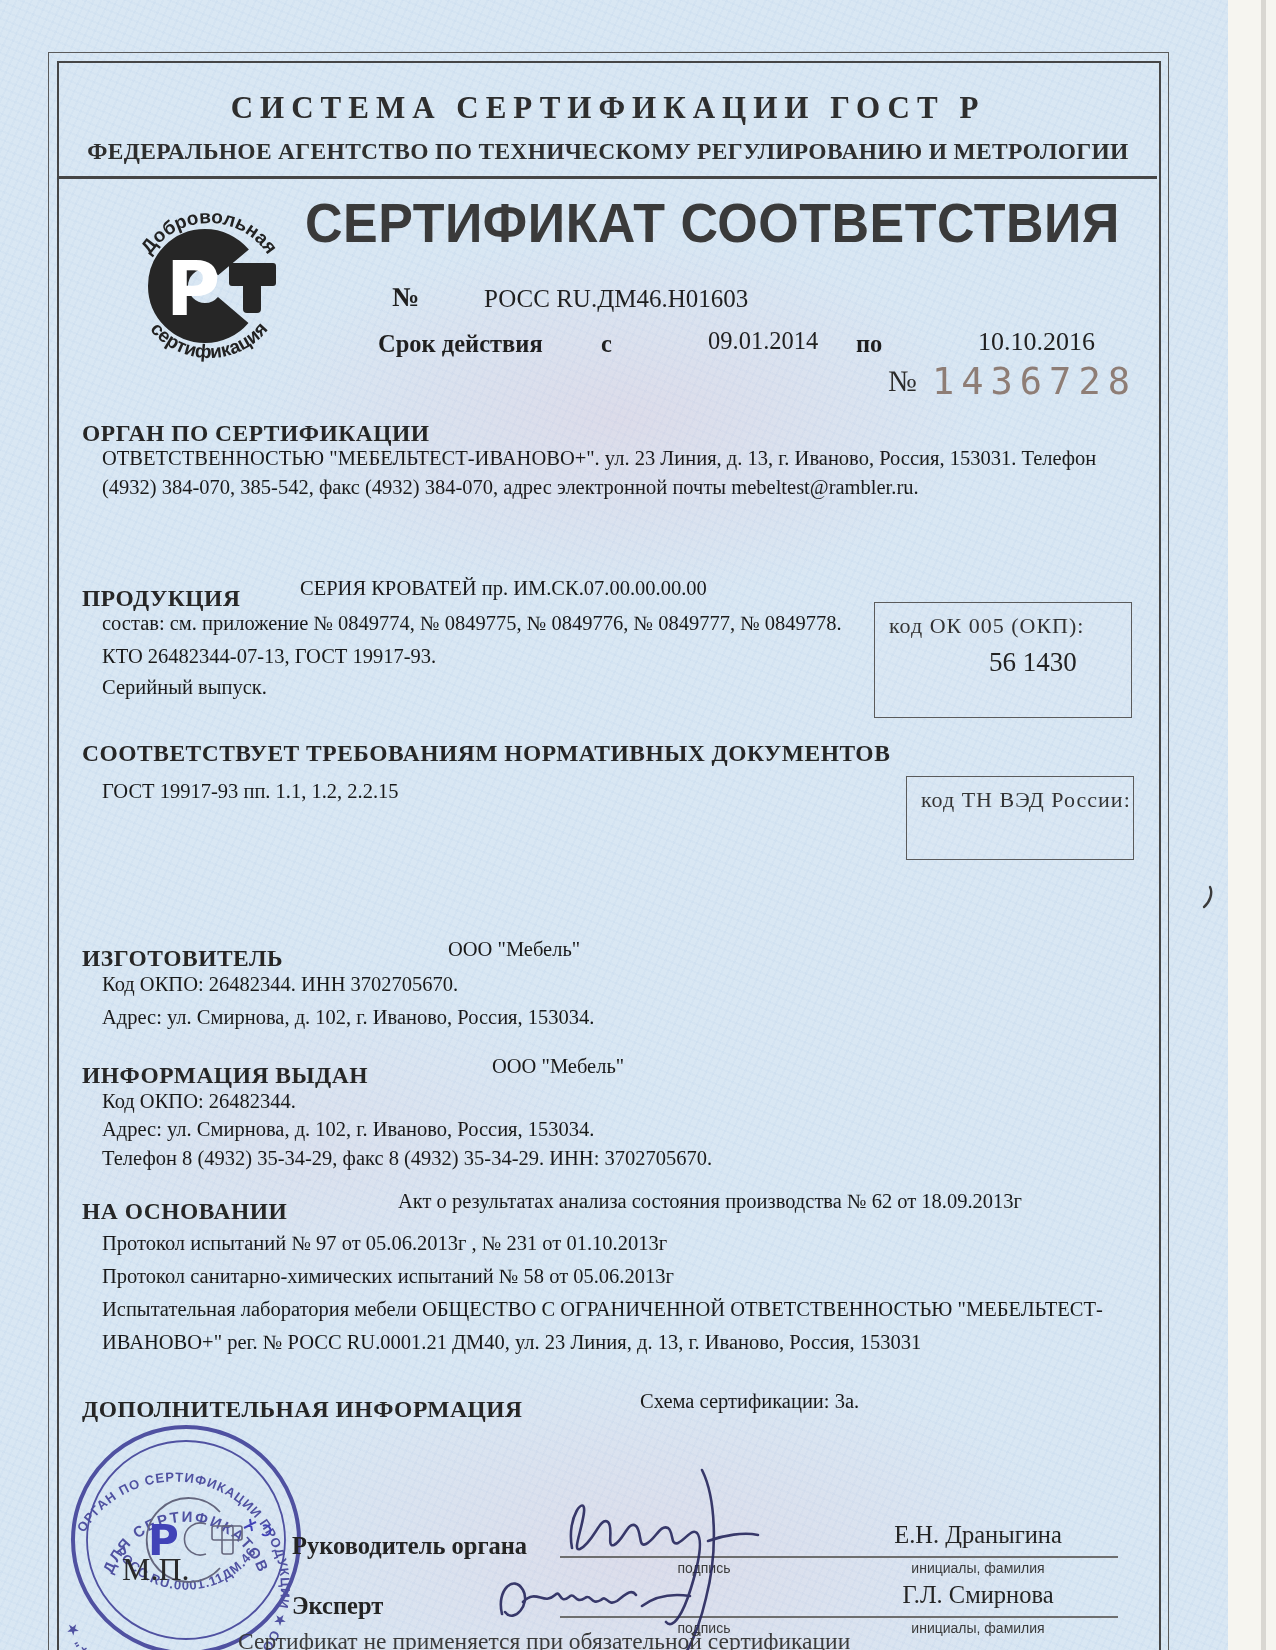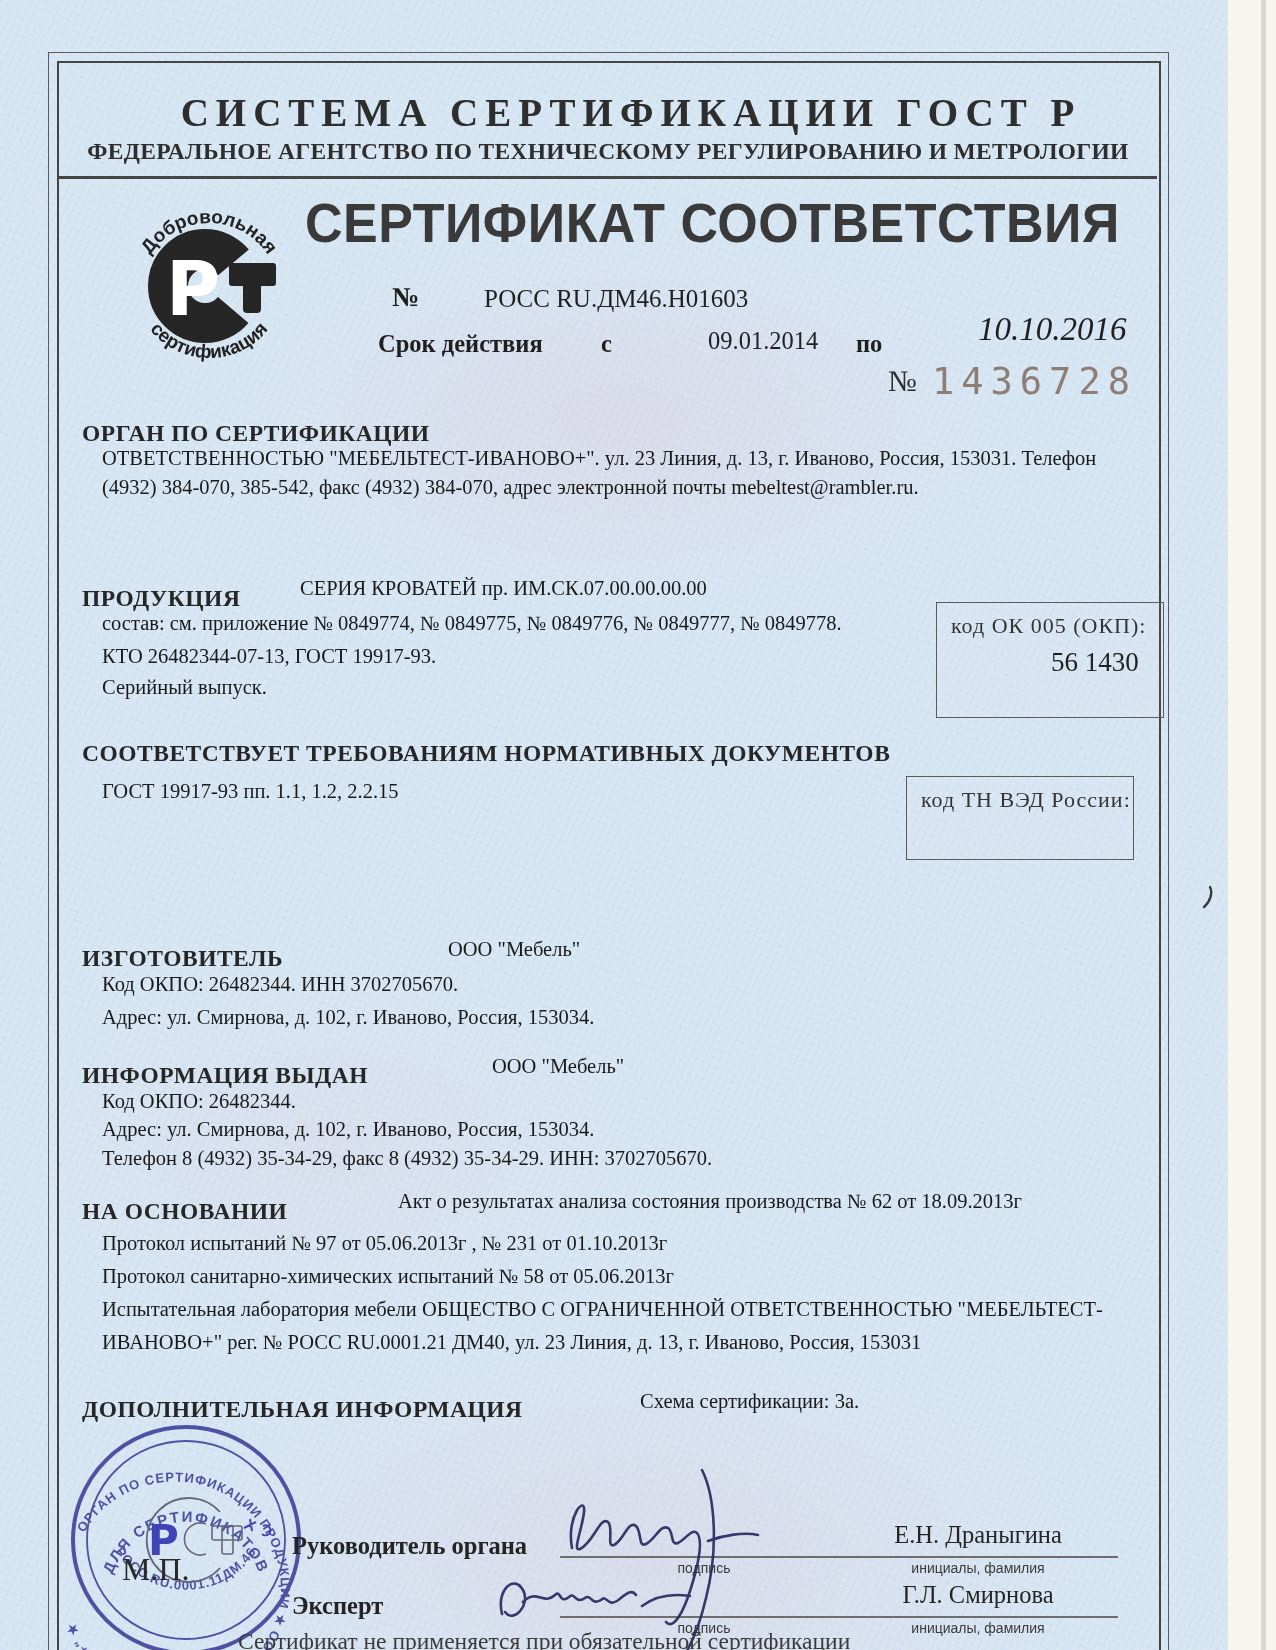--- a/index.html
+++ b/index.html
@@ -13,40 +13,40 @@
       repeating-linear-gradient(115deg, rgba(125,165,215,.055) 0 2px, transparent 2px 7px),
       repeating-linear-gradient(22deg, rgba(125,165,215,.05) 0 2px, transparent 2px 8px);}
   .abs{position:absolute;white-space:nowrap;}
   .edge-strip{position:absolute;top:0;right:0;width:48px;height:1650px;background:#f6f5f0;}
   .edge-line{position:absolute;top:0;right:10px;width:5px;height:1650px;background:#d9d7d2;}
   .frame-outer{position:absolute;left:48px;top:52px;width:1119px;height:1640px;
        border:1.5px solid #5a5a5a;border-bottom:none;}
   .frame-inner{position:absolute;left:57px;top:61px;width:1100px;height:1630px;
        border:2.5px solid #454545;border-bottom:none;}
   .header-sep{position:absolute;left:59px;top:176px;width:1098px;height:2.5px;background:#454545;}
-  .h-sys{left:60px;top:90px;width:1096px;text-align:center;font-size:39px;font-weight:bold;
-       letter-spacing:7px;color:#2e2e2e;padding-left:23px;}
+  .h-sys{left:60px;top:90px;width:1096px;text-align:center;font-size:31px;font-weight:bold;
+       letter-spacing:7px;color:#2e2e2e;}
   .h-agency{left:60px;top:138px;width:1096px;text-align:center;font-size:23.5px;font-weight:bold;
        letter-spacing:.3px;color:#2e2e2e;}
   .doc-title{left:305px;top:192px;font-family:"Liberation Sans",sans-serif;font-weight:bold;
        font-size:52px;letter-spacing:.5px;color:#3a3a3a;transform:scaleY(1.05);transform-origin:top left;}
   .num-label{left:392px;top:282px;font-size:27px;font-weight:bold;}
   .num-value{left:484px;top:285px;font-size:25px;}
   .val-label{left:378px;top:330px;font-size:24.5px;font-weight:bold;}
   .val-c{left:601px;top:330px;font-size:24.5px;font-weight:bold;}
   .val-from{left:708px;top:327px;font-size:24.5px;}
   .val-po{left:856px;top:330px;font-size:24.5px;font-weight:bold;}
-  .val-to{left:978px;top:311px;font-size:33px;font-style:italic;}
+  .val-to{left:978px;top:327px;font-size:26px;}
   .blank-no-label{left:888px;top:364px;font-size:30px;color:#2b2b2b;}
   .blank-no-value{left:932px;top:360px;font-family:"DejaVu Sans Mono",monospace;font-size:37px;
        letter-spacing:7px;color:#8e7d75;}
   .sec-h{font-size:23.5px;font-weight:bold;letter-spacing:.5px;color:#262626;}
   .sec-b{font-size:20.5px;color:#191919;}
   .code-box{position:absolute;border:1.5px solid #5a5a5a;background:rgba(255,255,255,0.03);}
-  .box-okp{left:936px;top:602px;width:226px;height:114px;}
+  .box-okp{left:874px;top:602px;width:226px;height:114px;padding-left:30px;}
   .box-tnved{left:906px;top:776px;width:226px;height:82px;}
   .box-label{font-size:22px;letter-spacing:1px;color:#333;}
   .box-value{font-size:27px;color:#222;}
   .sig-role{font-size:24.5px;font-weight:bold;color:#242424;}
   .sig-line{position:absolute;height:1.5px;background:#6d6d6d;}
   .sig-cap{position:absolute;text-align:center;font-family:"Liberation Sans",sans-serif;
        font-size:14px;color:#3a3a3a;}
   .sig-name{position:absolute;text-align:center;font-size:24.5px;color:#242424;}
   .footer-note{left:238px;top:1628px;font-size:23.5px;color:#3a3a3a;}
   svg{position:absolute;overflow:visible;}

